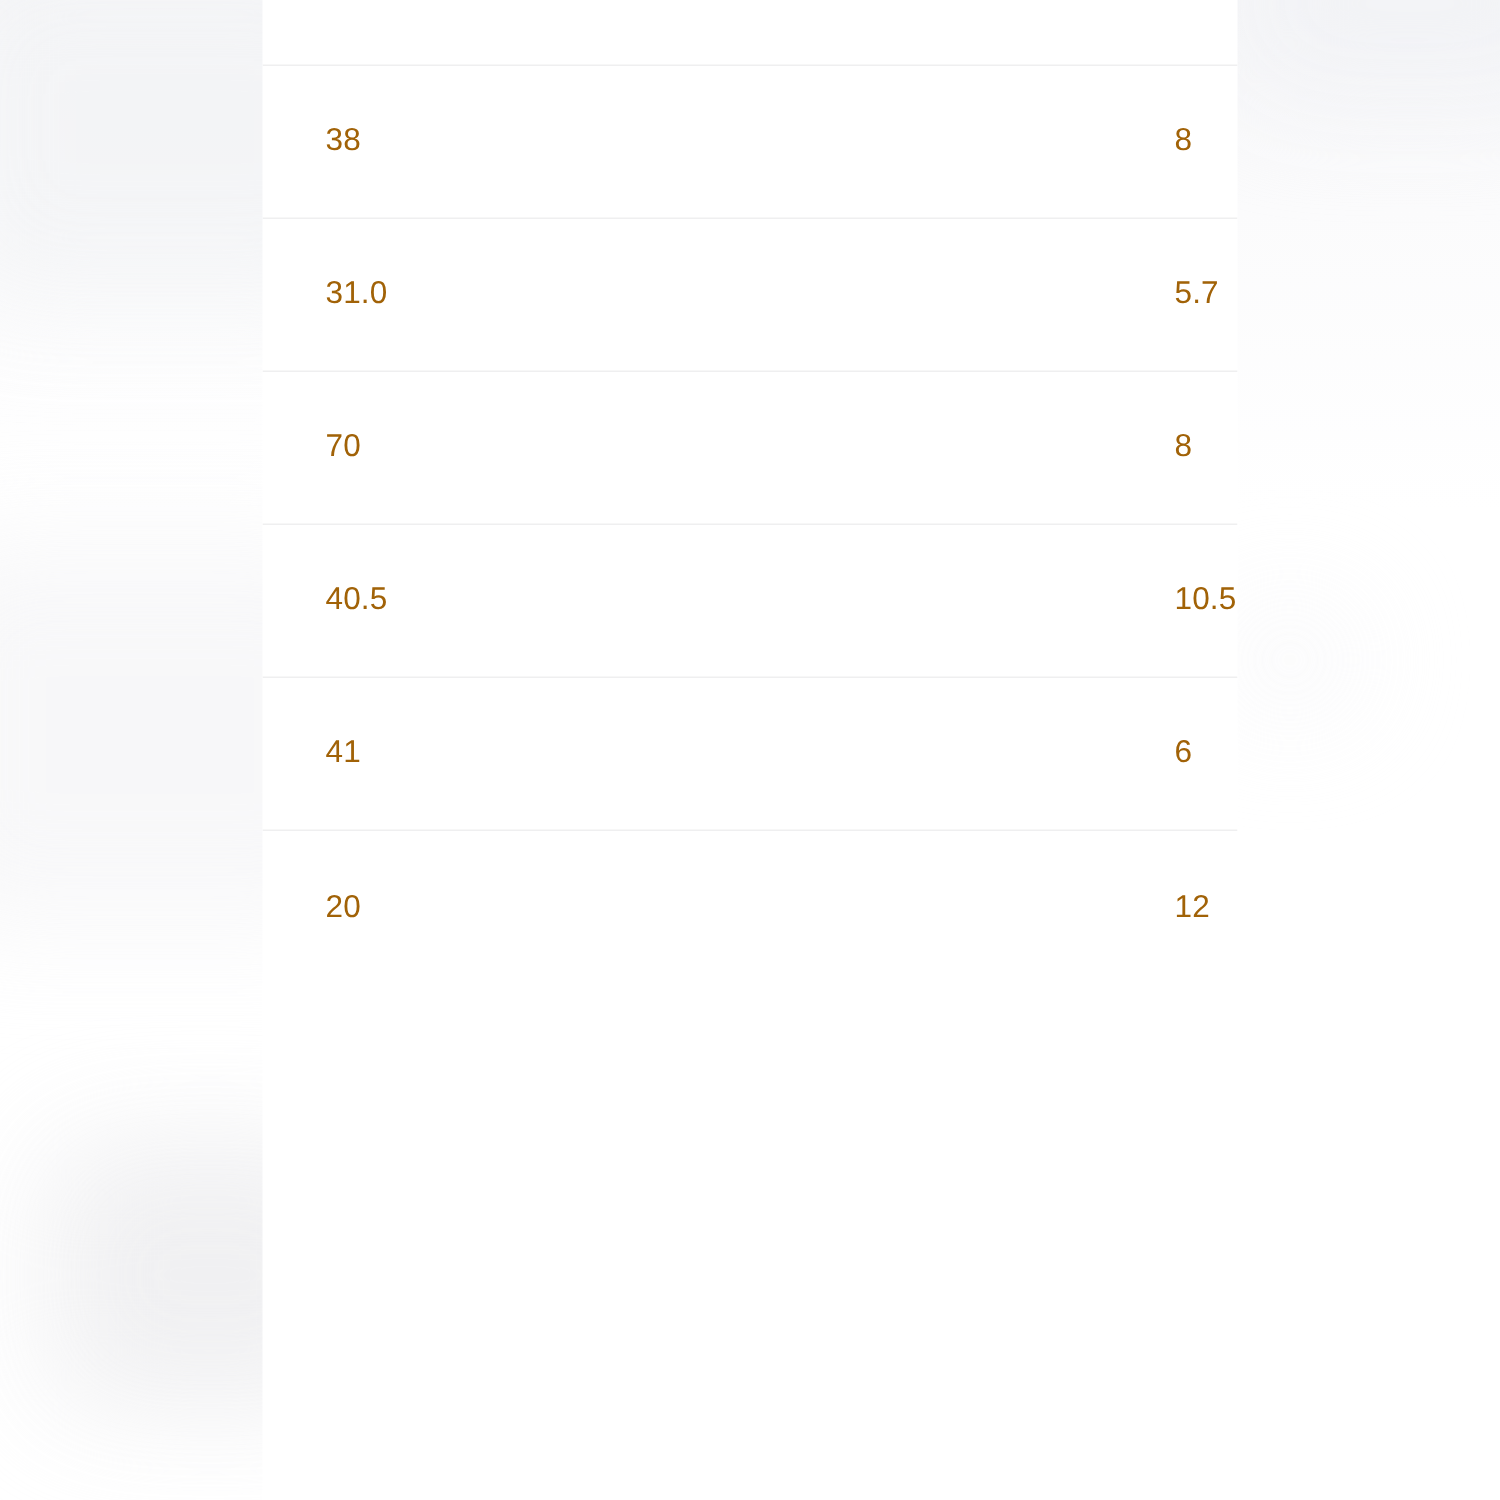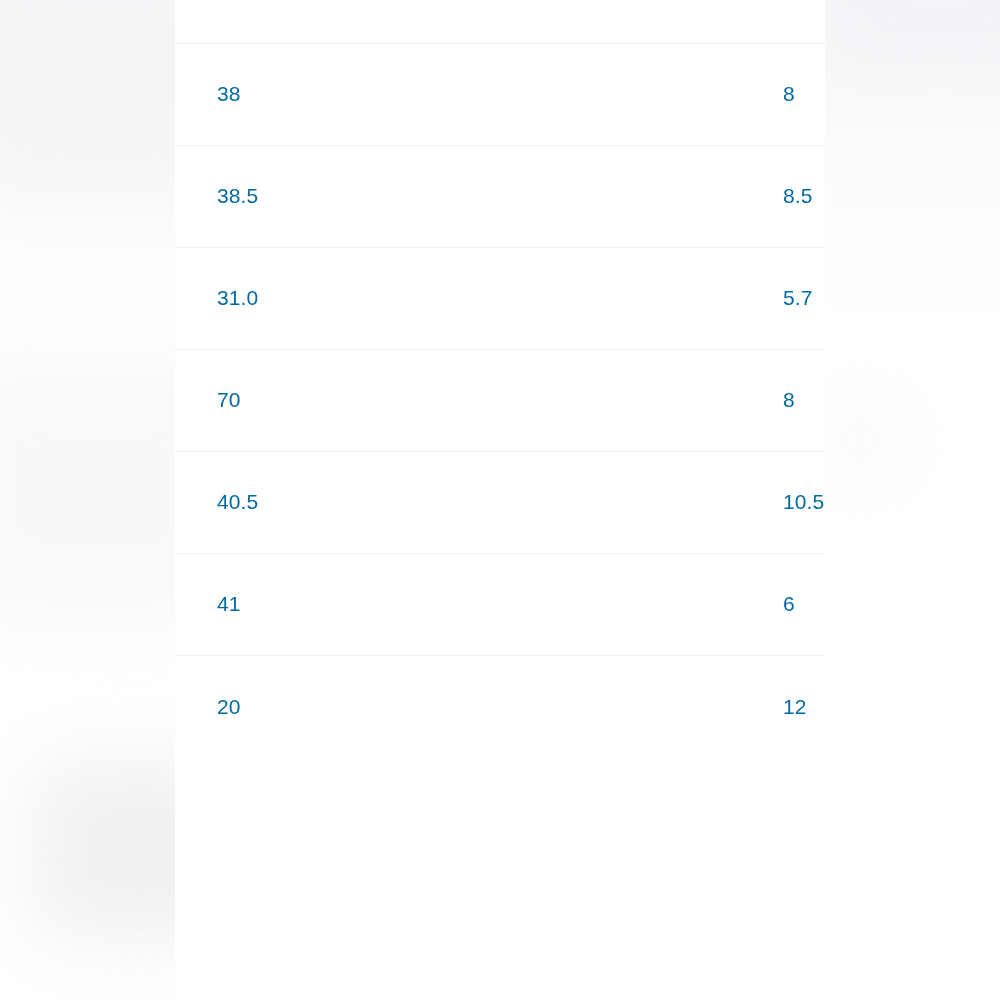--- a/index.html
+++ b/index.html
@@ -92,21 +92,21 @@
   }
   .size-table tr {
     height: 102px;
   }
   .size-table td {
     height: 102px;
     padding: 0;
     vertical-align: middle;
     font-size: 21px;
     line-height: 1.2;
-    color: #0369a1;
+    color: #a16207;
     letter-spacing: .1px;
     border-bottom: 1px solid #efeff0;
     white-space: nowrap;
   }
   .size-table tr:last-child td {
     border-bottom: none;
   }
   .col-eu {
     width: 283px;
     padding-left: 42px !important;
@@ -134,24 +134,20 @@
       <tbody>
           <tr>
             <td class="col-eu">37.5</td>
             <td class="col-us">7.5</td>
           </tr>
           <tr>
             <td class="col-eu">38</td>
             <td class="col-us">8</td>
           </tr>
           <tr>
-            <td class="col-eu">38.5</td>
-            <td class="col-us">8.5</td>
-          </tr>
-          <tr>
             <td class="col-eu">31.0</td>
             <td class="col-us">5.7</td>
           </tr>
           <tr>
             <td class="col-eu">70</td>
             <td class="col-us">8</td>
           </tr>
           <tr>
             <td class="col-eu">40.5</td>
             <td class="col-us">10.5</td>

